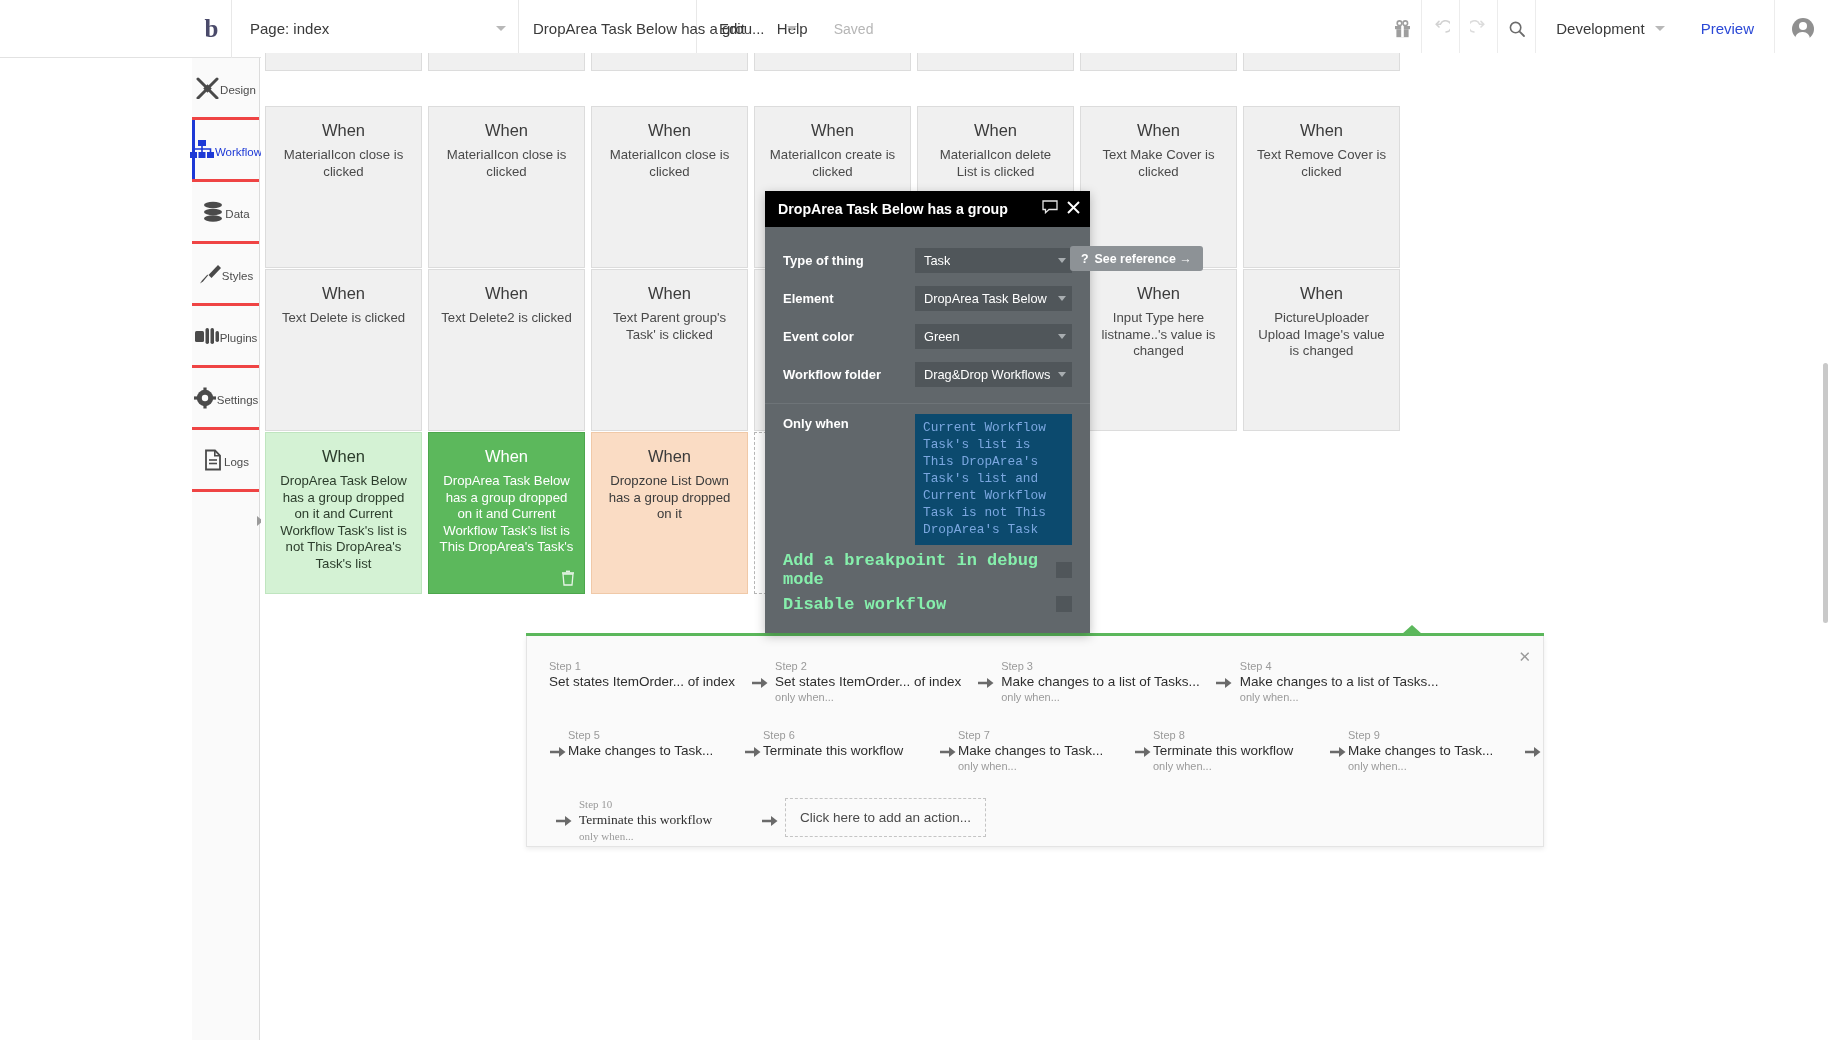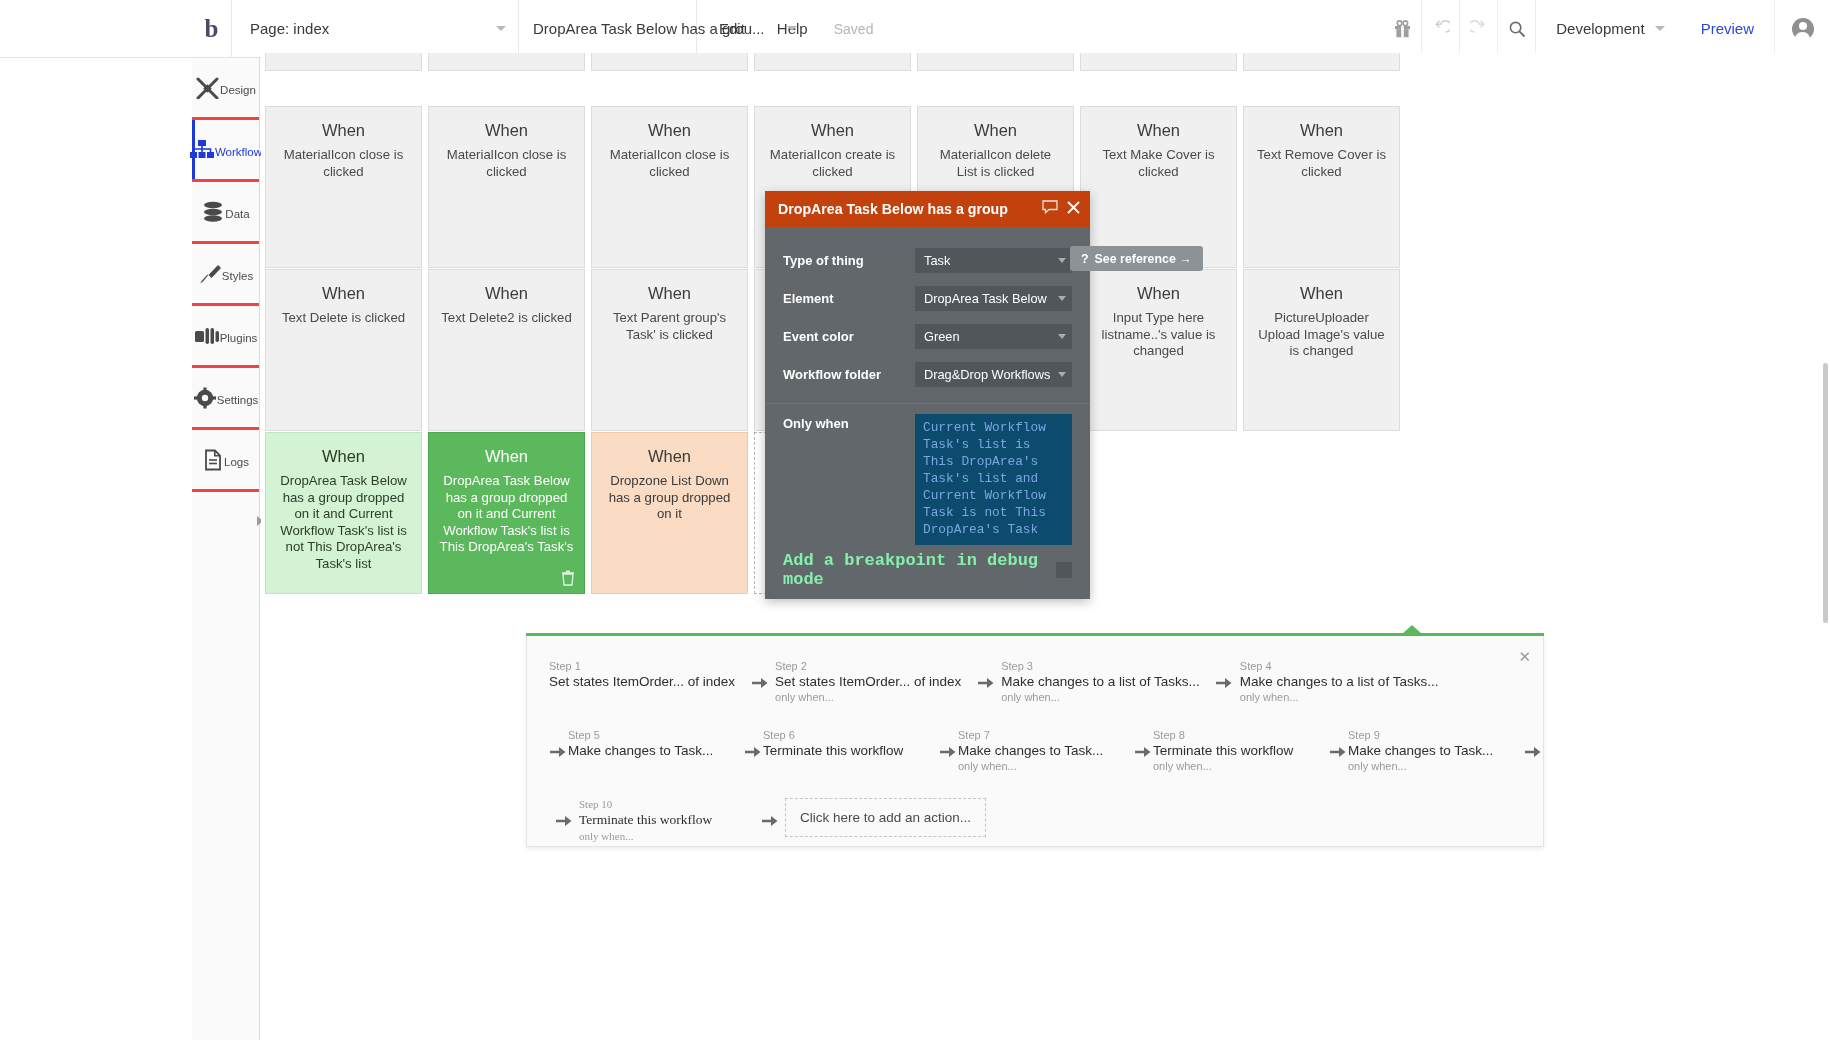--- a/index.html
+++ b/index.html
@@ -128,21 +128,21 @@
     position: absolute; right: 9px; bottom: 7px; width: 14px; height: 16px;
     opacity: .85;
   }
 
   
   .modal {
     position: absolute; left: 765px; top: 191px; width: 325px; z-index: 40;
     box-shadow: 0 3px 10px rgba(0,0,0,.25);
   }
   .modal-header {
-    background: #c2410c; height: 36px; display: flex; align-items: center;
+    background: #000000; height: 36px; display: flex; align-items: center;
     padding: 0 10px 0 13px; color: #fff;
   }
   .modal-title {
     flex: 1; font-size: 14.2px; font-weight: 600; color: #fff;
     white-space: nowrap; overflow: hidden;
   }
   .mh-icon { margin-left: 9px; cursor: pointer; color: #e8e8e8; }
   .modal-body { background: #61676b; padding: 14px 0 0 0; }
   .m-row {
     display: flex; align-items: center; height: 38px; padding: 0 18px 0 18px;
@@ -664,20 +664,24 @@
         <div class="m-label">Only when</div>
         <div class="ow-box">
           <div class="ow-text">Current Workflow Task's list is This DropArea's Task's list and Current Workflow Task is not This DropArea's Task</div>
         </div>
       </div>
 
       <div class="m-check-row">
         <span class="lbl">Add a breakpoint in debug mode</span>
         <span class="m-check"></span>
       </div>
+      <div class="m-check-row">
+        <span class="lbl">Disable workflow</span>
+        <span class="m-check"></span>
+      </div>
       <div class="modal-foot"></div>
     </div>
 
     <div class="see-ref">
       <span class="q">?</span>
       <span>See reference →</span>
     </div>
   </div>
 
 </div>

